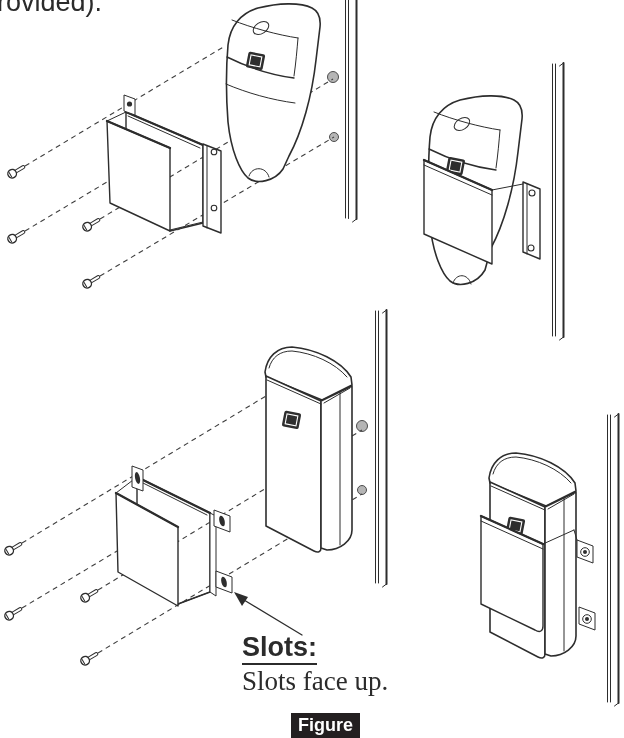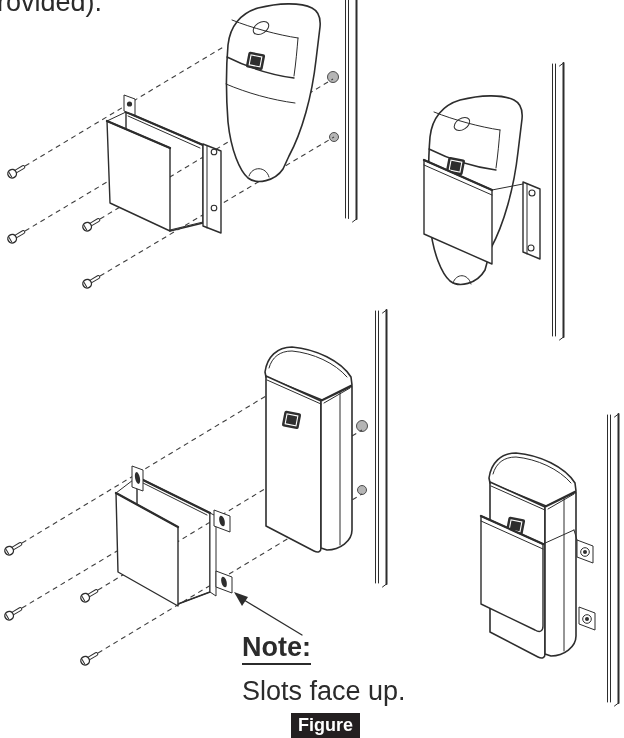--- a/index.html
+++ b/index.html
@@ -14,21 +14,21 @@
   .dash{stroke:var(--dashed-line,#3f3f3f);stroke-dasharray:5 4;fill:none;stroke-width:1.1;}
   .hole{fill:var(--hole-fill,#b5b5b5);stroke:var(--hole-stroke,#4d4d4d);stroke-width:1;}
   .whole{fill:#fff;stroke:var(--line,#2d2d2d);stroke-width:1.1;}
   .lens{fill:var(--lens-fill,#2e2e2e);stroke:none;}
   .lens-in{fill:none;stroke:#fff;stroke-width:1.1;}
   .slot{fill:var(--lens-fill,#2e2e2e);stroke:none;}
   
   .truncated-text{position:absolute;left:-3px;top:-13px;font-size:27px;color:var(--text,#2b2b2b);}
   .note{position:absolute;left:242px;top:634px;color:var(--text,#2b2b2b);line-height:1.0;}
   .note-title{display:inline-block;font-weight:700;font-size:27px;border-bottom:2.6px solid var(--text,#2b2b2b);padding-bottom:2px;}
-  .note-body{display:block;font-size:27px;margin-top:13px;}
+  .note-body{display:block;font-size:27px;margin-top:3px;font-family:Liberation Serif, serif;}
   .figure-badge{position:absolute;left:291px;top:713px;width:69px;height:25px;background:var(--badge-bg,#231f20);
                 color:var(--badge-text,#fff);font-weight:700;font-size:18px;text-align:center;line-height:25px;}
 </style>
 </head>
 <body>
 
 <div class="stage">
 
   <svg width="624" height="738" viewBox="0 0 624 738">
 
@@ -263,18 +263,18 @@
 
     <g>
       <path class="ln" style="stroke-width:1.3" d="M244,600 L302,635"></path>
       <polygon style="fill:var(--line,#2d2d2d)" points="234,592 248,597 242,606"></polygon>
     </g>
   </svg>
 
   <div class="truncated-text">rovided).</div>
 
   <div class="note">
-    <span class="note-title">Note:</span>
+    <span class="note-title">Slots:</span>
     <span class="note-body">Slots face up.</span>
   </div>
 
   <div class="figure-badge">Figure 28</div>
 </div>
 
 </body></html>

